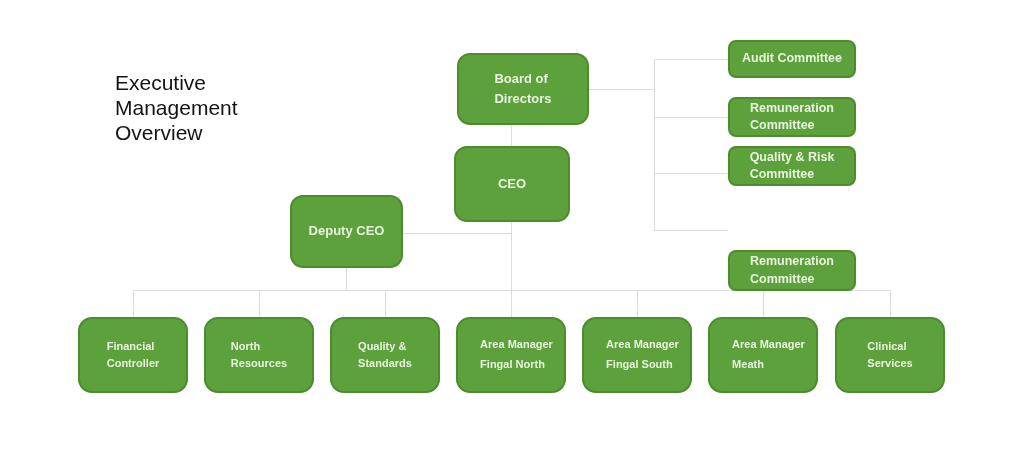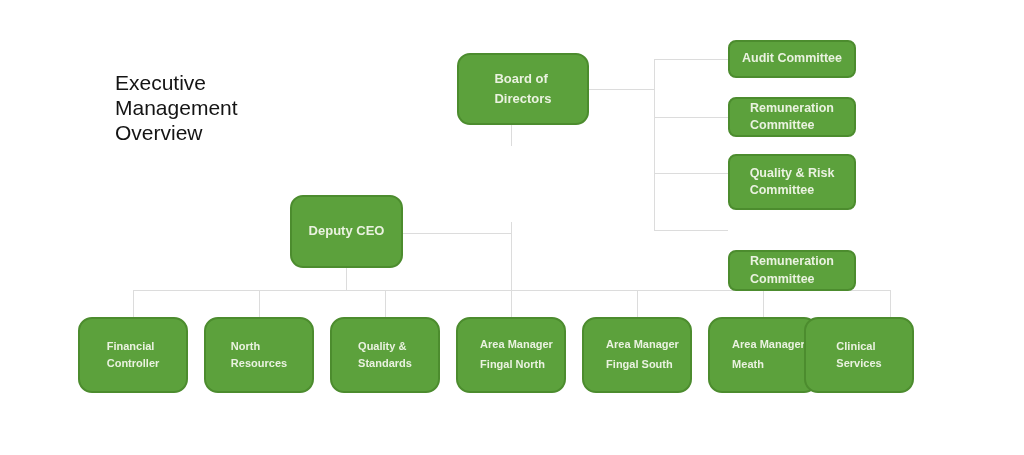--- a/index.html
+++ b/index.html
@@ -39,29 +39,29 @@
   .big{border-radius:13px;font-size:13px;}
   .committee{border-radius:8px;font-size:12.5px;line-height:1.4;width:128px;left:728px;}
   .report{border-radius:14px;font-size:11px;width:110px;top:317px;height:76px;}
   .tall-lines{line-height:1.8;padding-left:11px;}
   
   .n-board{left:457px;top:53px;width:132px;height:72px;}
   .n-ceo{left:454px;top:146px;width:116px;height:76px;}
   .n-deputy{left:290px;top:195px;width:113px;height:73px;}
   .n-audit{top:40px;height:38px;}
   .n-nominations{top:97px;height:40px;}
-  .n-qualityrisk{top:154px;height:56px;}
+  .n-qualityrisk{top:146px;height:40px;}
   .n-remuneration{top:210px;height:41px;margin-top:40px;}
   .n-fc{left:78px;}
   .n-hr{left:204px;}
   .n-qs{left:330px;}
   .n-fn{left:456px;}
   .n-fs{left:582px;}
   .n-me{left:708px;}
-  .n-cs{left:804px;}
+  .n-cs{left:835px;}
   
   .hline,.vline{position:absolute;background:var(--line);}
   .hline{height:1px;}
   .vline{width:1px;}
   .l-board-ceo{left:511px;top:125px;height:21px;}
   .l-board-bus{left:570px;top:89px;width:84px;}
   .l-comm-bus{left:654px;top:59px;height:172px;}
   .l-comm-1{left:654px;top:59px;width:74px;}
   .l-comm-2{left:654px;top:117px;width:74px;}
   .l-comm-3{left:654px;top:173px;width:74px;}
@@ -97,20 +97,21 @@
   <div class="vline stub s1"></div>
   <div class="vline stub s2"></div>
   <div class="vline stub s3"></div>
   <div class="vline stub s4"></div>
   <div class="vline stub s5"></div>
   <div class="vline stub s6"></div>
   <div class="vline stub s7"></div>
 
   <div class="node big n-board">Board of
 Directors</div>
+  <div class="node big n-ceo">CEO</div>
   <div class="node big n-deputy">Deputy CEO</div>
 
   <div class="node committee n-audit">Audit Committee</div>
   <div class="node committee n-nominations">Remuneration
 Committee</div>
   <div class="node committee n-qualityrisk">Quality &amp; Risk
 Committee</div>
   <div class="node committee n-remuneration">Remuneration
 Committee</div>
 

